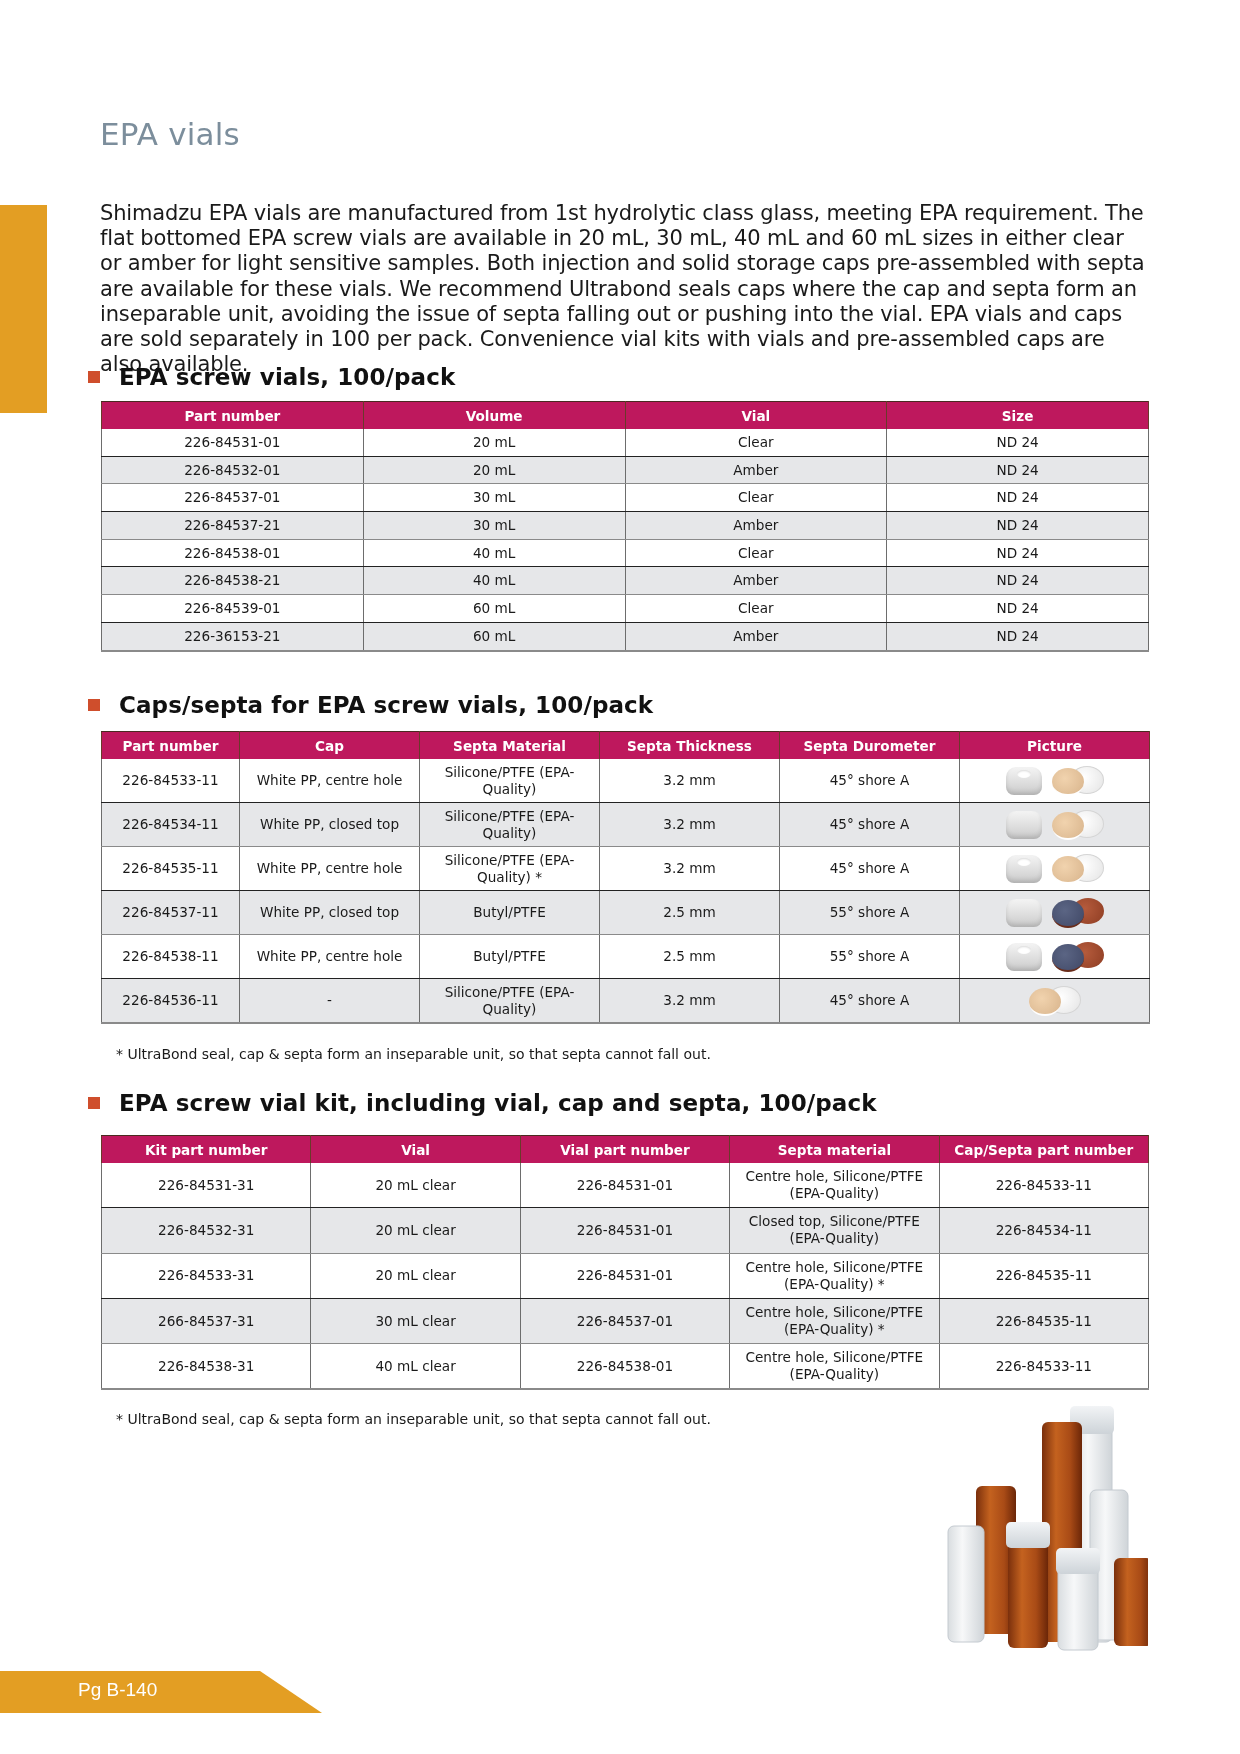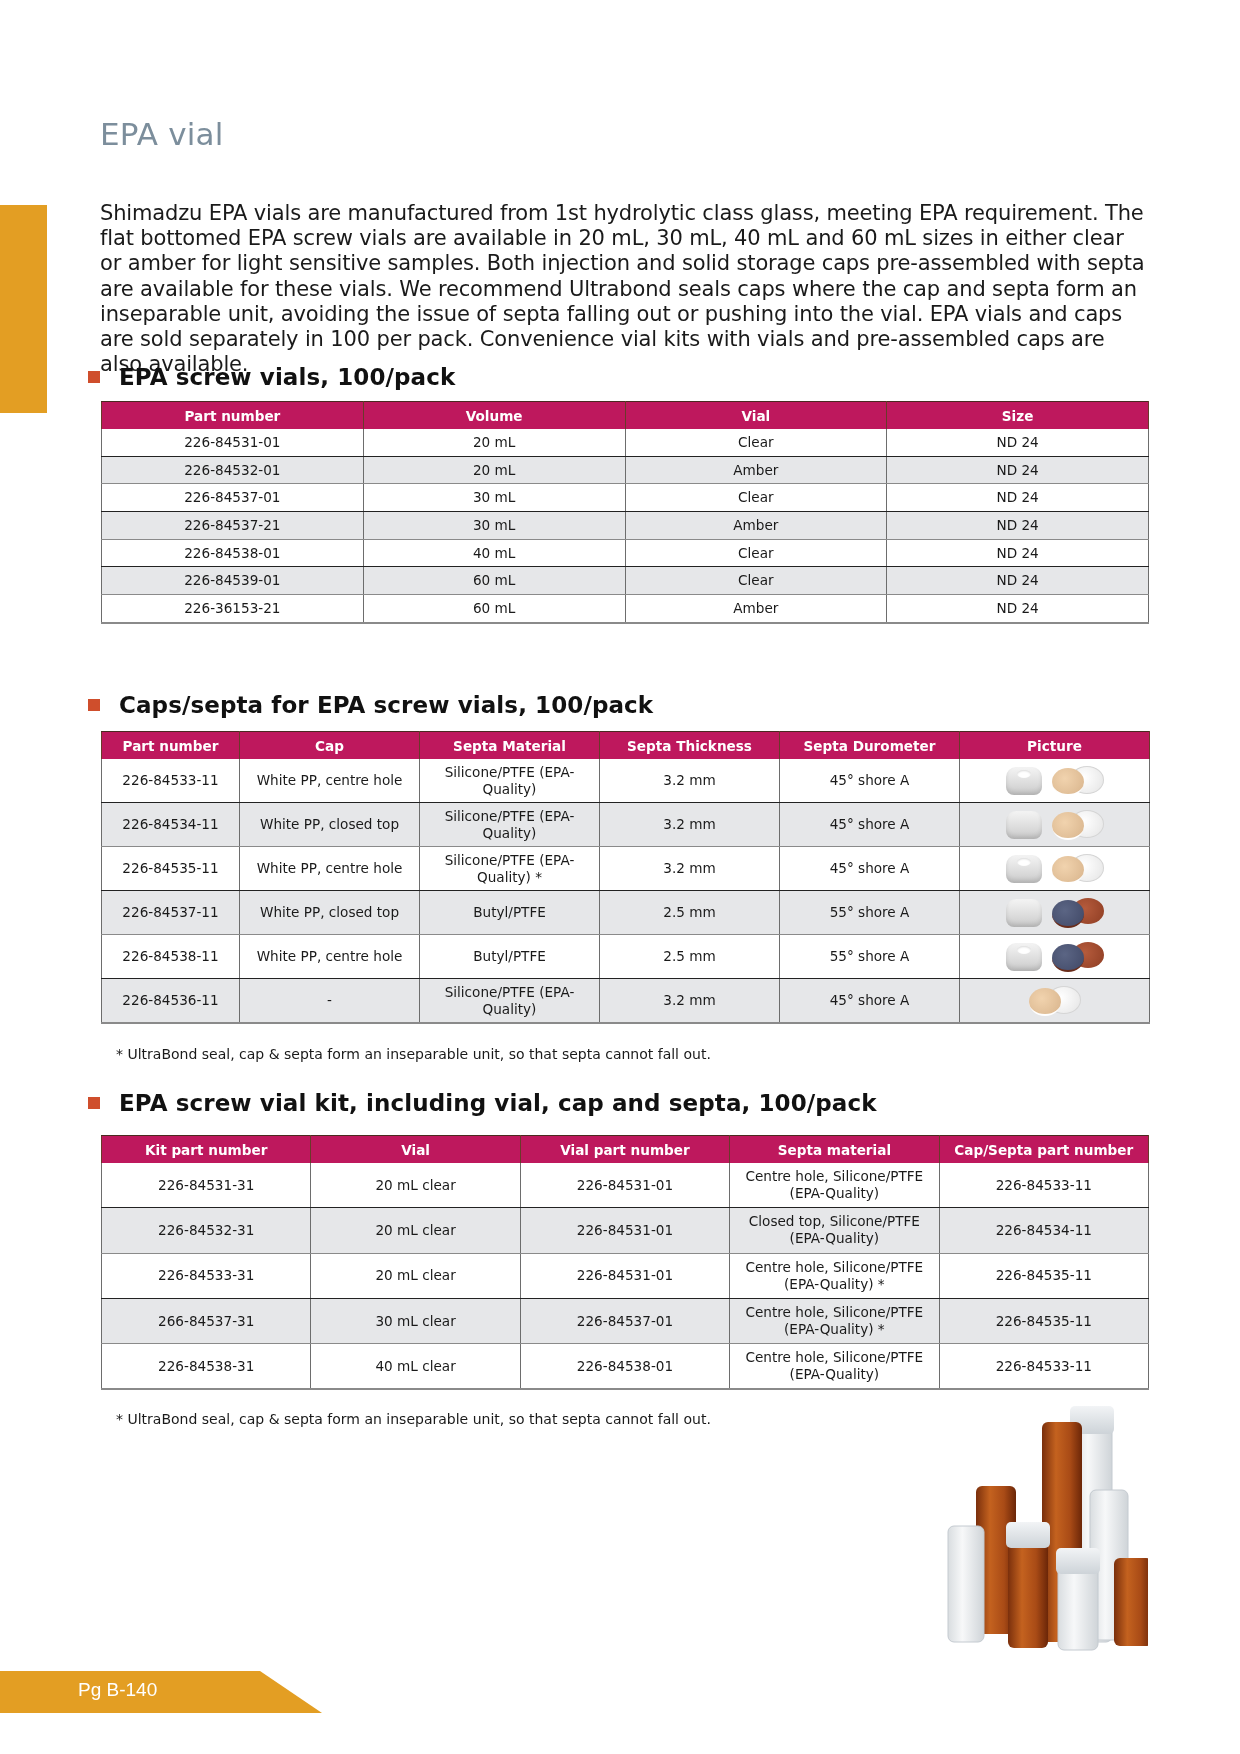--- a/index.html
+++ b/index.html
@@ -73,21 +73,21 @@
       font-size: 19px; font-family: "Liberation Sans", sans-serif;
     }
 
     .vial-photo { position: absolute; left: 918px; top: 1400px; width: 230px; height: 300px; }
   </style>
 </head>
 <body>
 
 <div class="side-tab"></div>
 
-<h1 class="page-title">EPA vial</h1>
+<h1 class="page-title">EPA vials</h1>
 <p class="intro">Shimadzu EPA vials are manufactured from 1st hydrolytic class glass, meeting EPA requirement. The flat bottomed EPA screw vials are available in 20 mL, 30 mL, 40 mL and 60 mL sizes in either clear or amber for light sensitive samples. Both injection and solid storage caps pre-assembled with septa are available for these vials. We recommend Ultrabond seals caps where the cap and septa form an inseparable unit, avoiding the issue of septa falling out or pushing into the vial. EPA vials and caps are sold separately in 100 per pack. Convenience vial kits with vials and pre-assembled caps are also available.</p>
 
 <div class="section-head" style="top:364px;">
   <span class="bullet"></span>
   <h2>EPA screw vials, 100/pack</h2>
 </div>
 <table class="spec" id="t1">
   <thead>
       <tr>
     <th>Part number</th>
@@ -118,20 +118,26 @@
       <tr>
         <td>226-84537-21</td>
         <td>30 mL</td>
         <td>Amber</td>
         <td>ND 24</td>
       </tr>
       <tr>
         <td>226-84538-01</td>
         <td>40 mL</td>
         <td>Clear</td>
+        <td>ND 24</td>
+      </tr>
+      <tr>
+        <td>226-84538-21</td>
+        <td>40 mL</td>
+        <td>Amber</td>
         <td>ND 24</td>
       </tr>
       <tr>
         <td>226-84539-01</td>
         <td>60 mL</td>
         <td>Clear</td>
         <td>ND 24</td>
       </tr>
       <tr>
         <td>226-36153-21</td>

